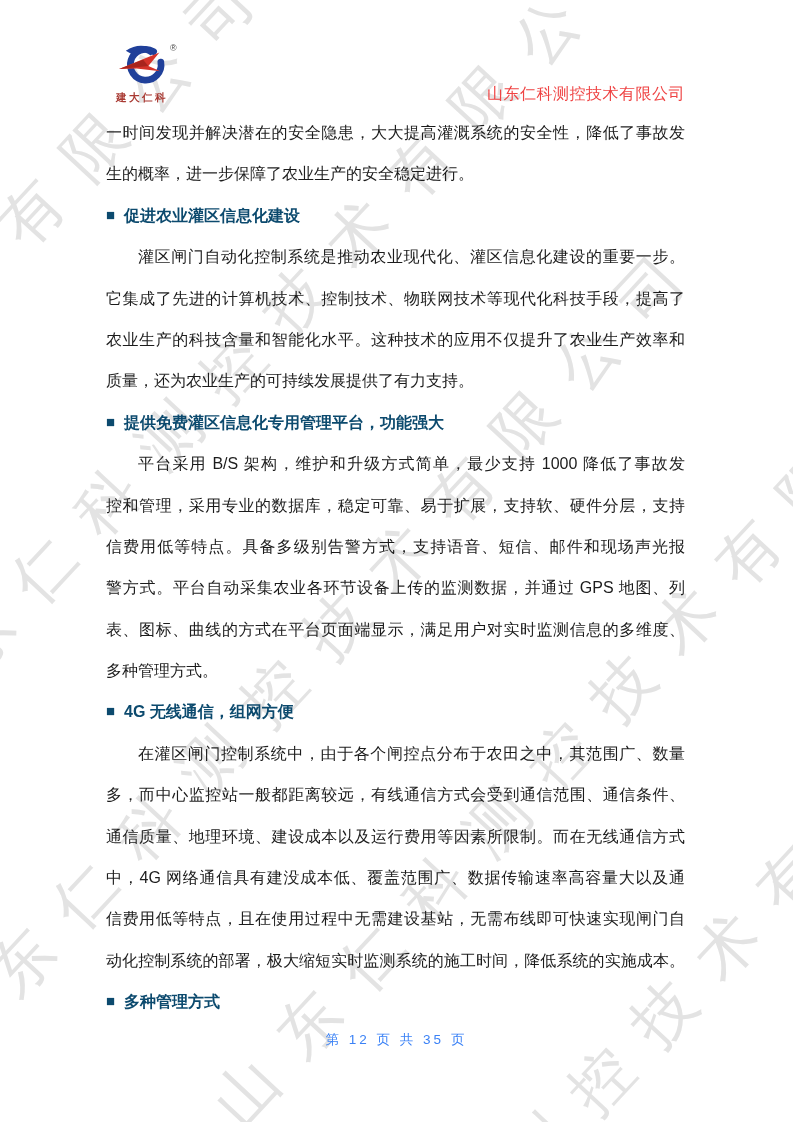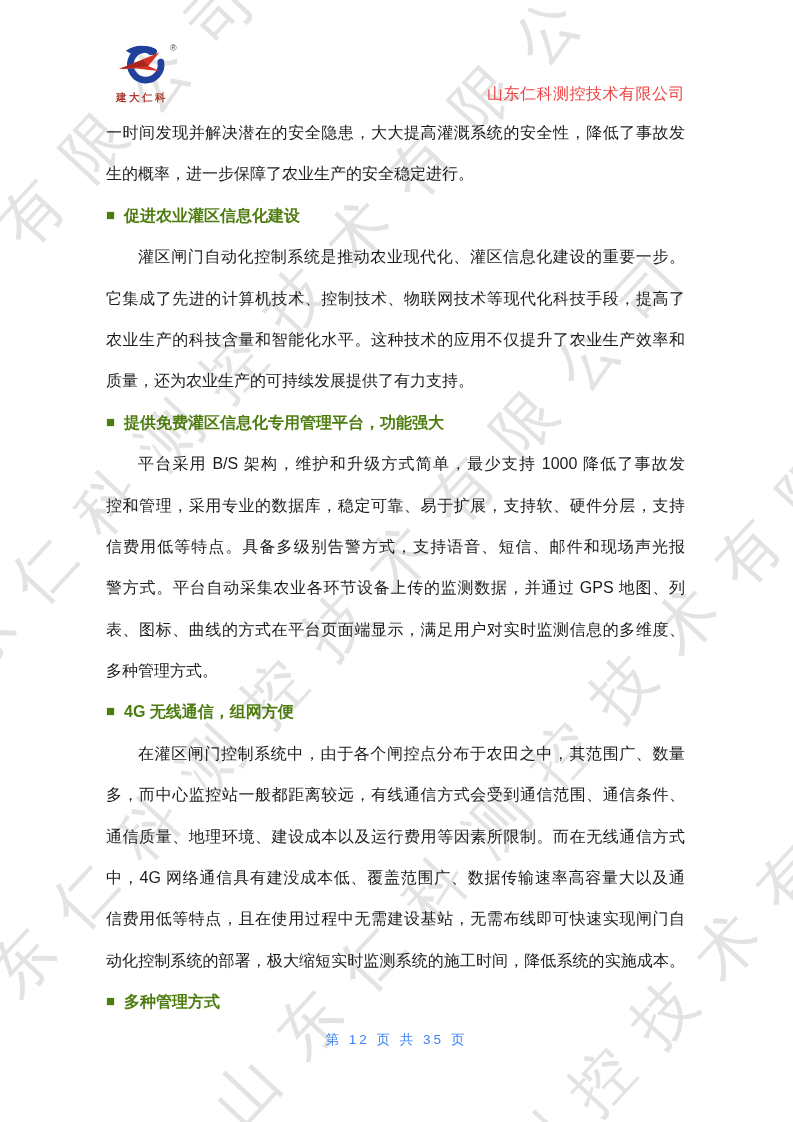--- a/index.html
+++ b/index.html
@@ -42,21 +42,21 @@
     z-index:2;
   }
   
   .main{
     position:absolute;left:106px;top:112px;width:579px;
     color:#1c1c1c;z-index:1;
   }
   .line{height:41.4px;line-height:41.4px;font-size:16px;overflow:visible;white-space:nowrap;}
   .line.fill{white-space:normal;text-align:justify;text-align-last:justify;}
   .line.indent{text-indent:32px;}
-  .line.heading{font-weight:700;color:#4d7c0f;}
+  .line.heading{font-weight:700;color:#0c4a6e;}
   .bullet{margin-right:9px;font-size:15px;position:relative;top:-1px;}
   
   .footer{
     position:absolute;left:0;right:0;top:1031px;
     text-align:center;
     font-size:13.5px;color:#3b82f6;letter-spacing:3px;
     z-index:1;
   }
 </style>
 </head>

